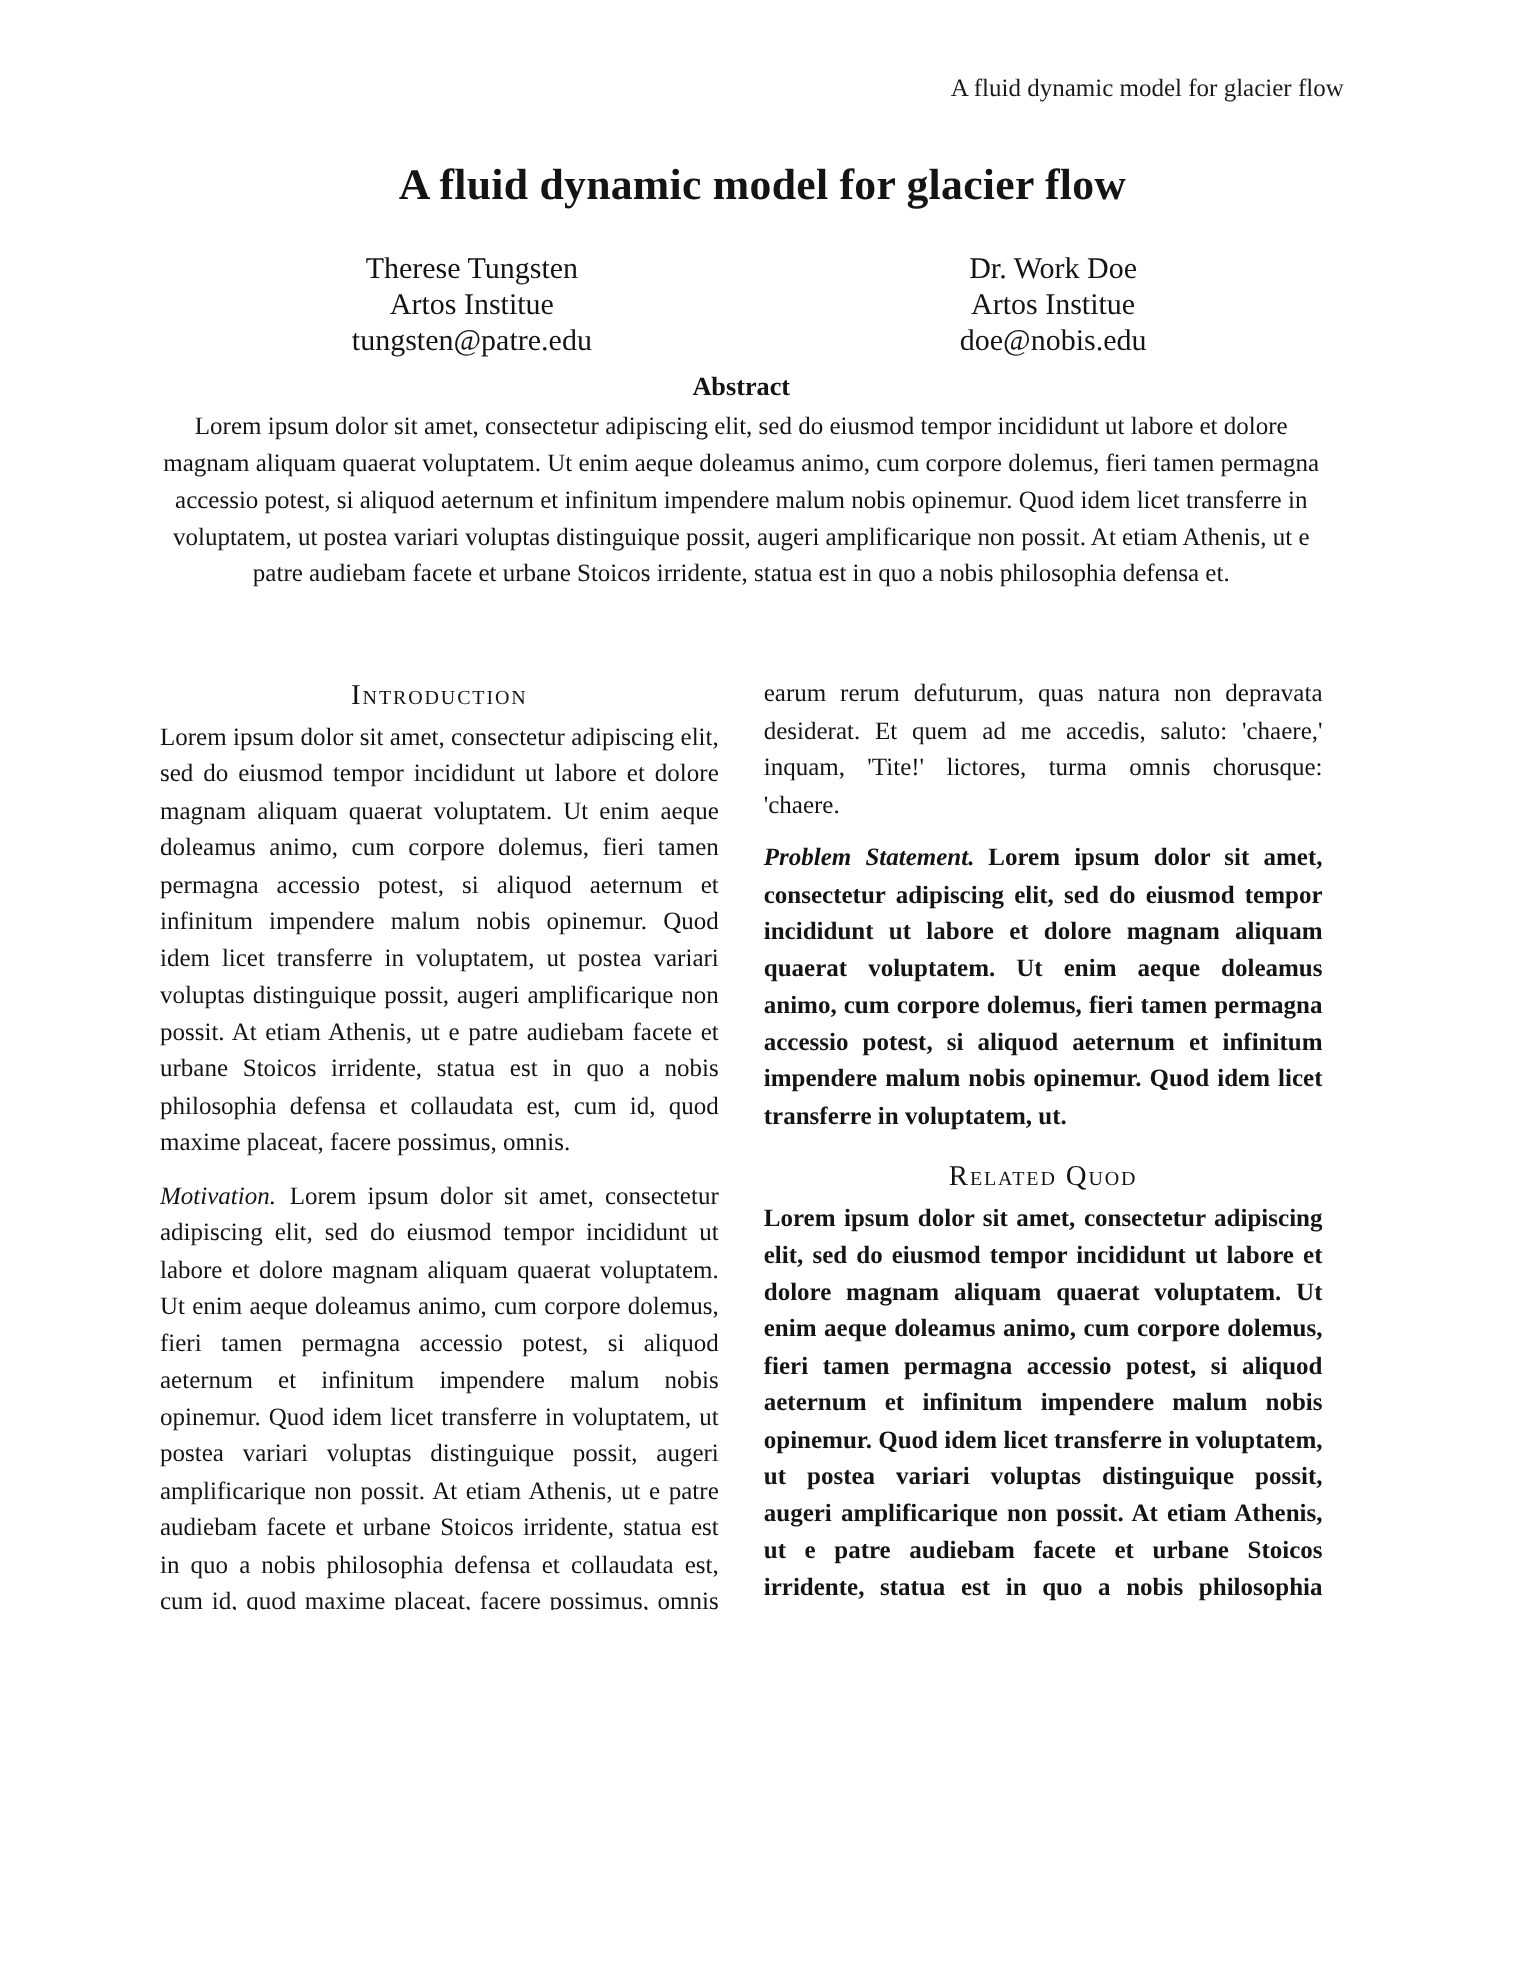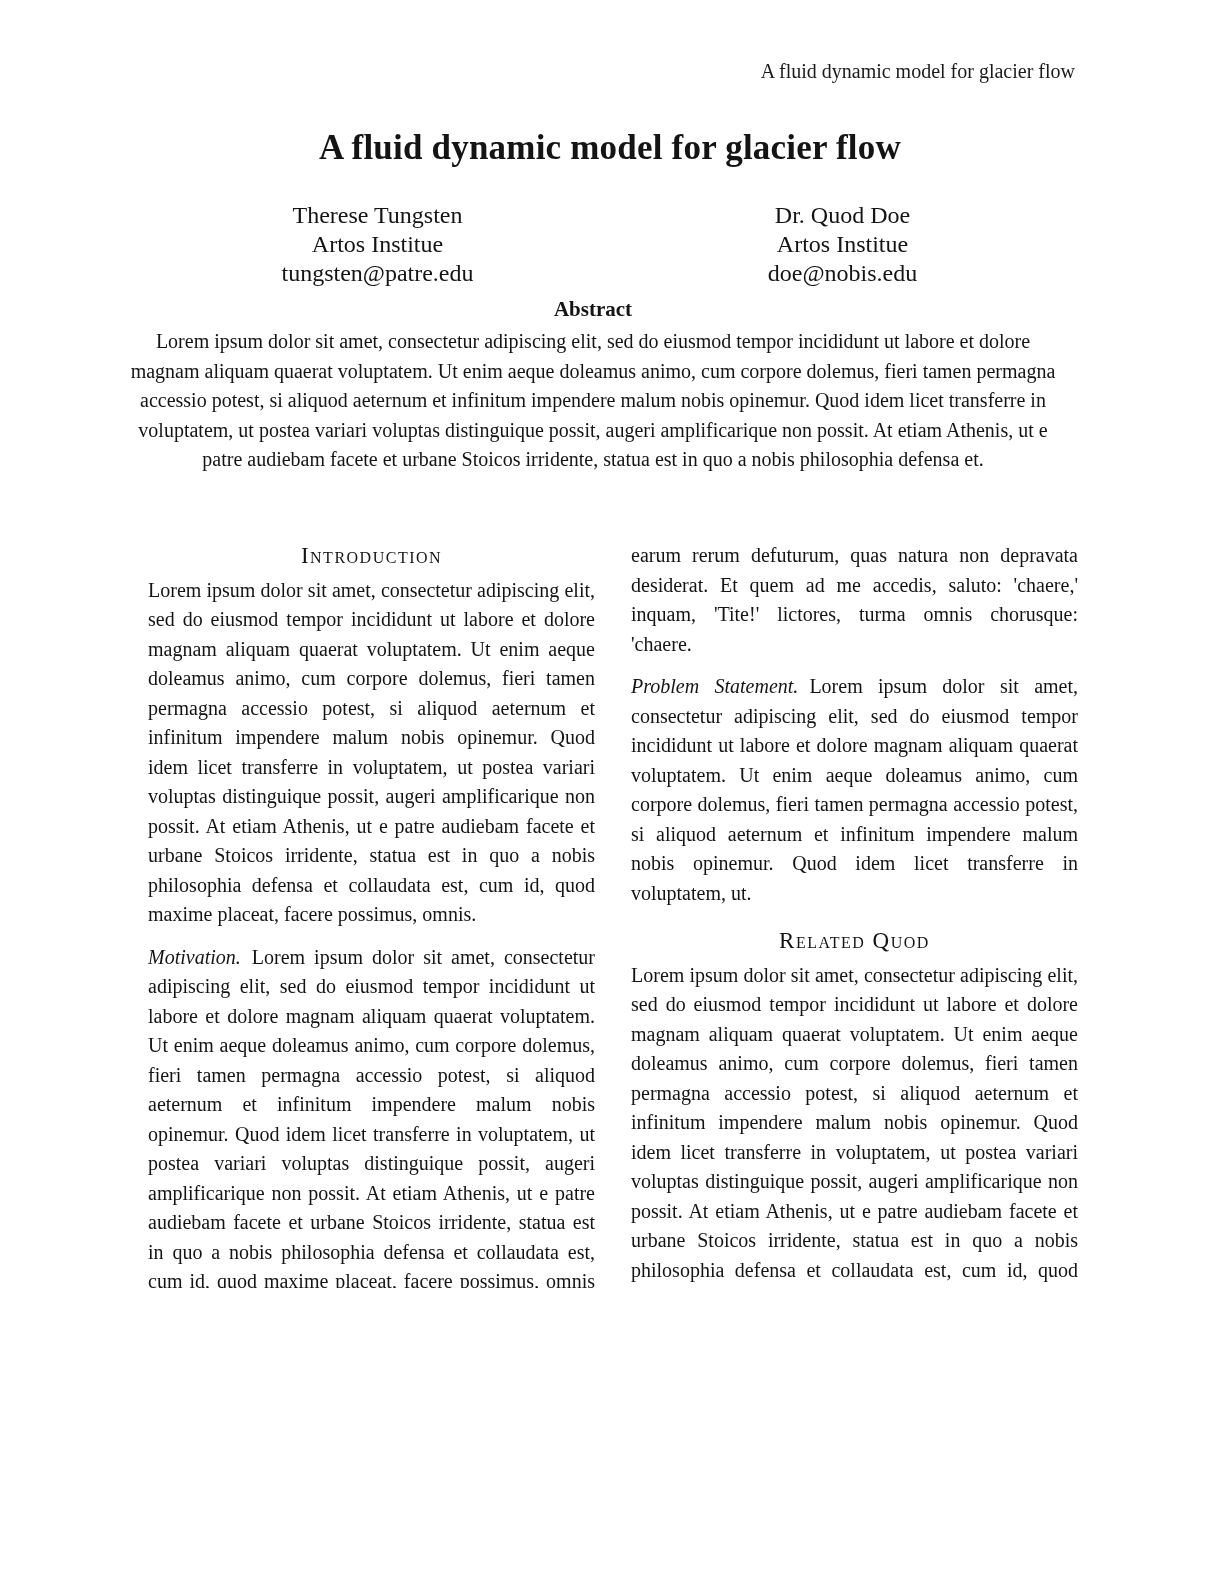--- a/index.html
+++ b/index.html
@@ -62,21 +62,21 @@
     margin-bottom: 5px;
   }
   .abstract-text {
     margin: 0;
     font-size: 20px;
     line-height: 29.5px;
   }
   .columns {
     position: absolute;
     top: 541px;
-    left: 148px;
+    left: 128px;
     width: 930px;
     height: 892px;
     column-count: 2;
     column-gap: 36px;
     column-fill: auto;
     overflow: hidden;
     font-size: 20px;
     line-height: 29.5px;
     text-align: justify;
   }
@@ -84,21 +84,21 @@
   .section-heading {
     font-size: 23px;
     font-weight: normal;
     font-variant: small-caps;
     letter-spacing: 1.5px;
     text-align: center;
     margin: 18px 0 5px 0;
   }
   section:first-of-type .section-heading { margin-top: 0; }
   .columns p { margin: 0 0 13px 0; }
-  .columns p:last-child { margin-bottom: 0; }
+  .columns p:last-child { margin-bottom: 0; font-weight: bold; }
   .runin {
     font-style: italic;
     margin-right: 0.55em;
   }
   .runin:empty { display: none; margin: 0; }
   .page-number {
     position: absolute;
     top: 1495px;
     left: 0;
     width: 100%;
@@ -115,21 +115,21 @@
 
   <h1 class="paper-title">A fluid dynamic model for glacier flow</h1>
 
   <div class="authors">
     <div class="author">
       <div>Therese Tungsten</div>
       <div>Artos Institue</div>
       <div>tungsten@patre.edu</div>
     </div>
     <div class="author">
-      <div>Dr. Quod Doe</div>
+      <div>Dr. Work Doe</div>
       <div>Artos Institue</div>
       <div>doe@nobis.edu</div>
     </div>
   </div>
 
   <div class="abstract">
     <div class="abstract-heading">Abstract</div>
     <p class="abstract-text">Lorem ipsum dolor sit amet, consectetur adipiscing elit, sed do eiusmod tempor incididunt ut labore et dolore magnam aliquam quaerat voluptatem. Ut enim aeque doleamus animo, cum corpore dolemus, fieri tamen permagna accessio potest, si aliquod aeternum et infinitum impendere malum nobis opinemur. Quod idem licet transferre in voluptatem, ut postea variari voluptas distinguique possit, augeri amplificarique non possit. At etiam Athenis, ut e patre audiebam facete et urbane Stoicos irridente, statua est in quo a nobis philosophia defensa et.</p>
   </div>
 

